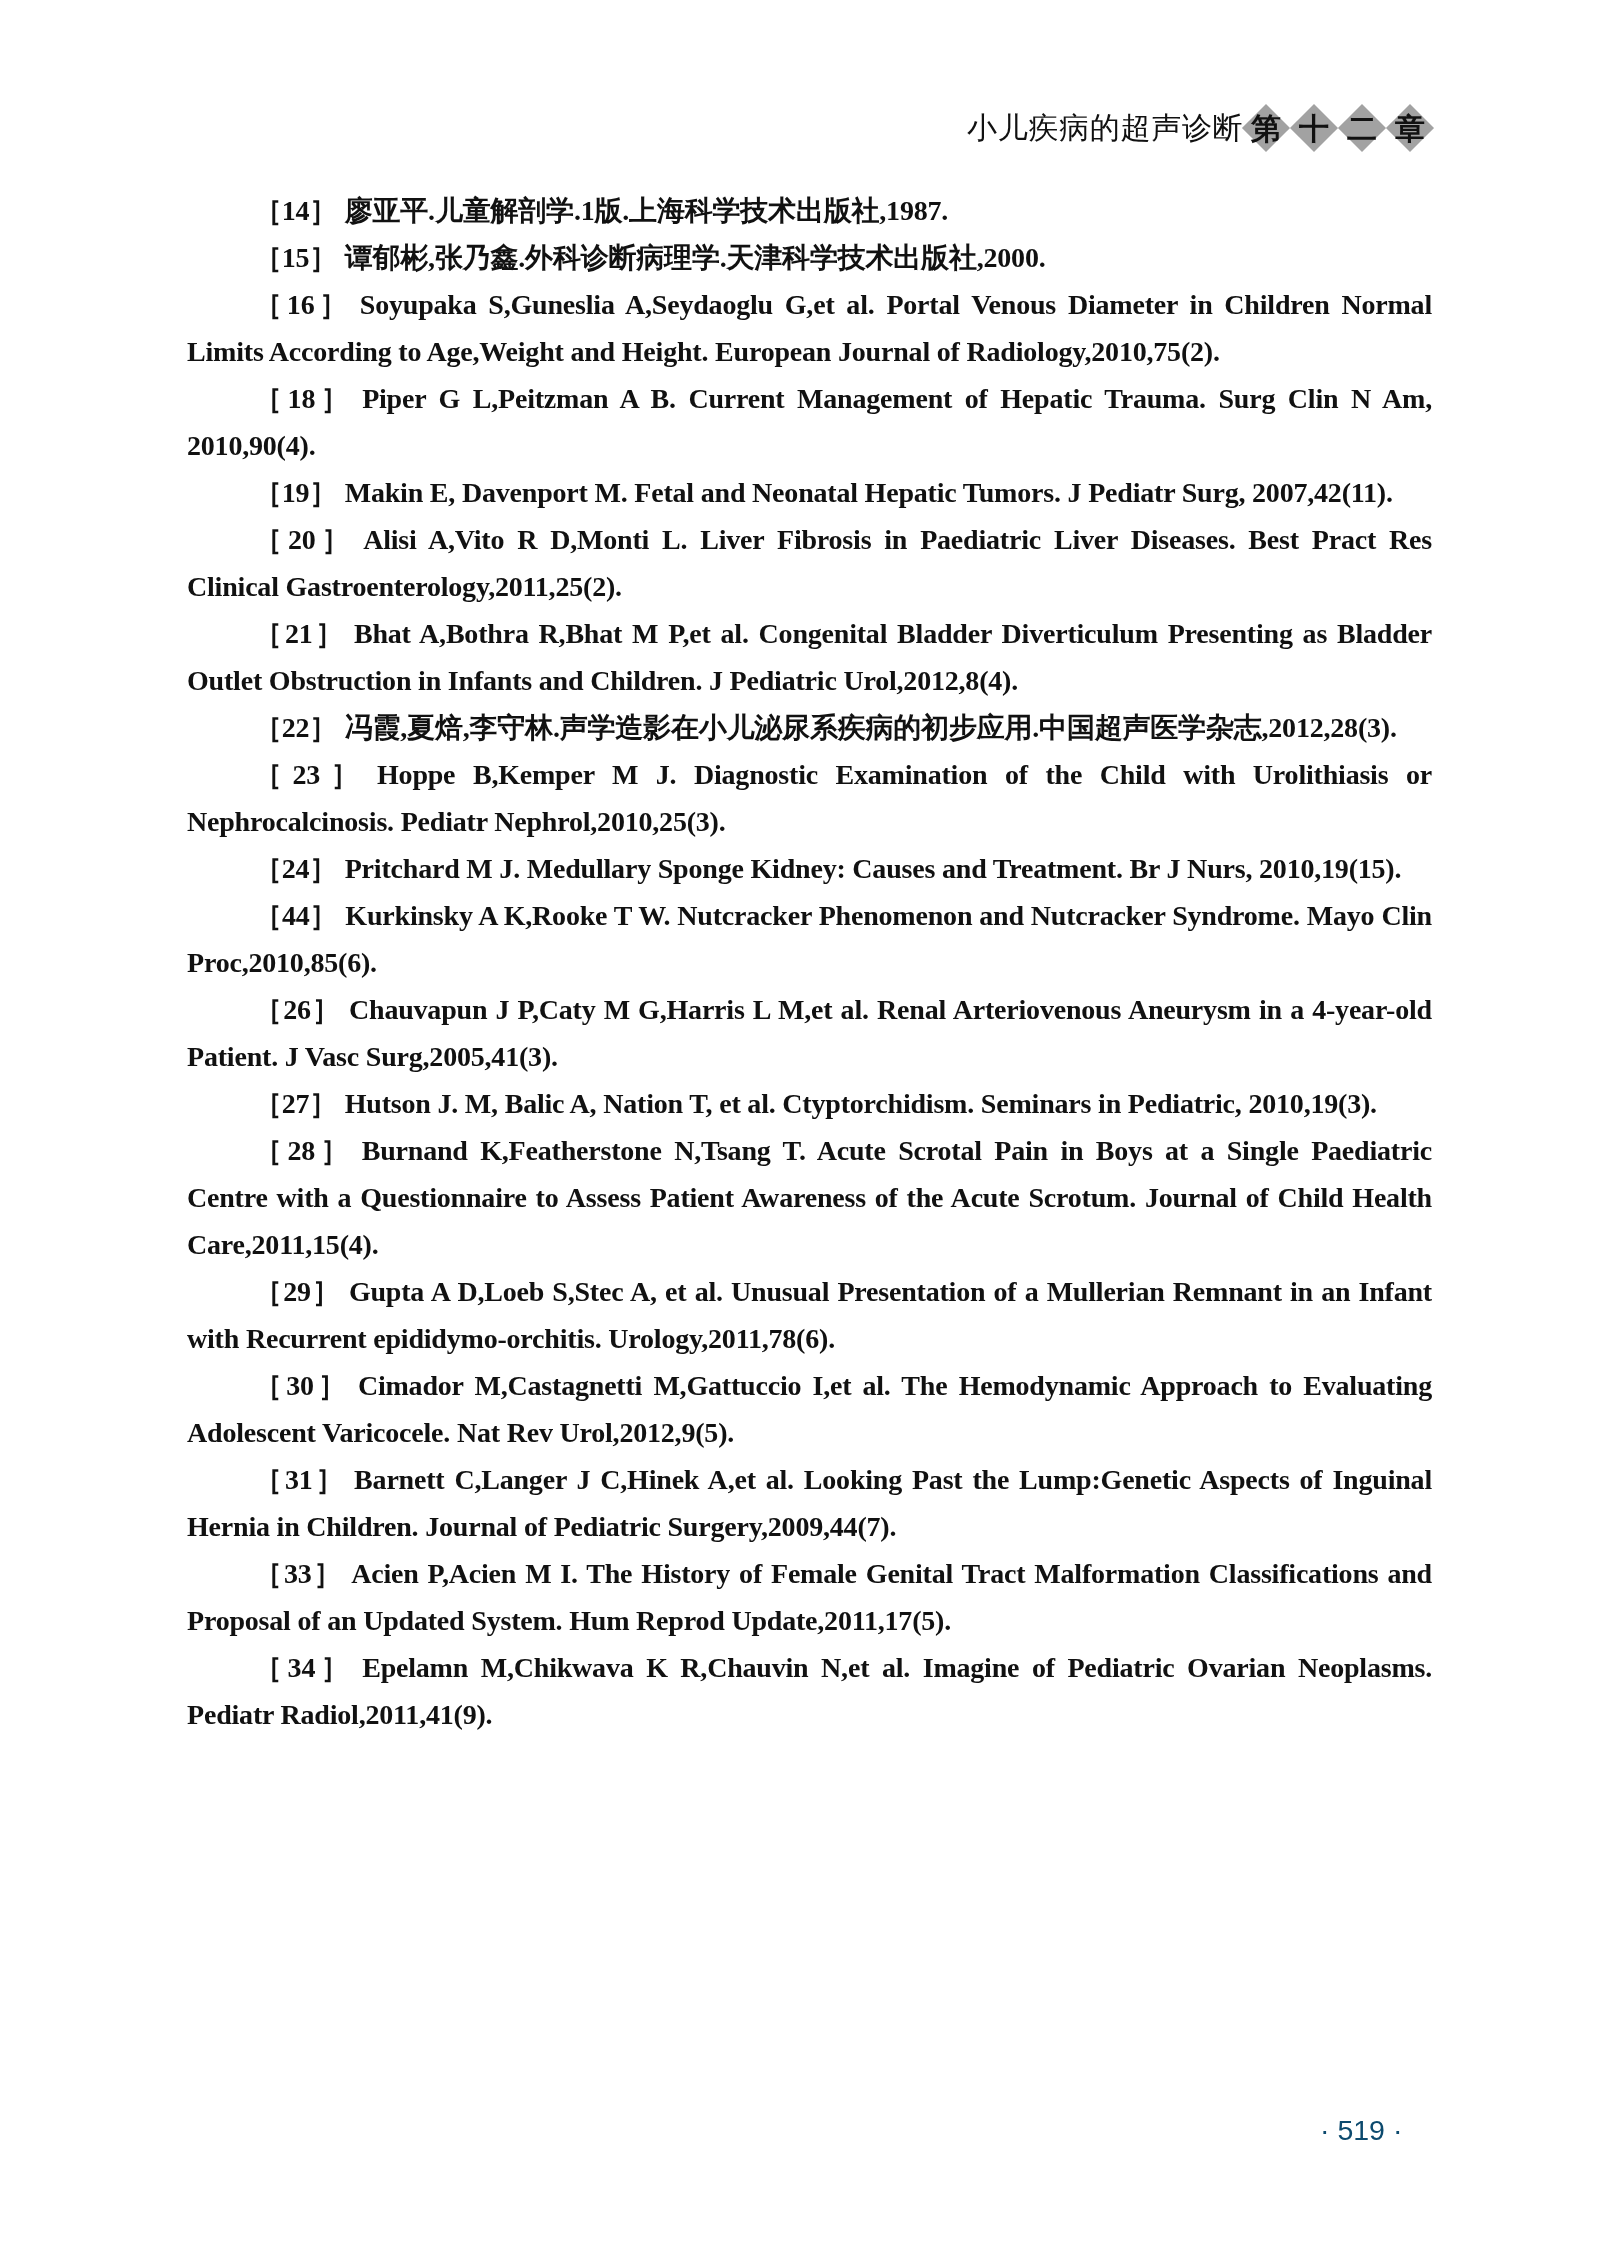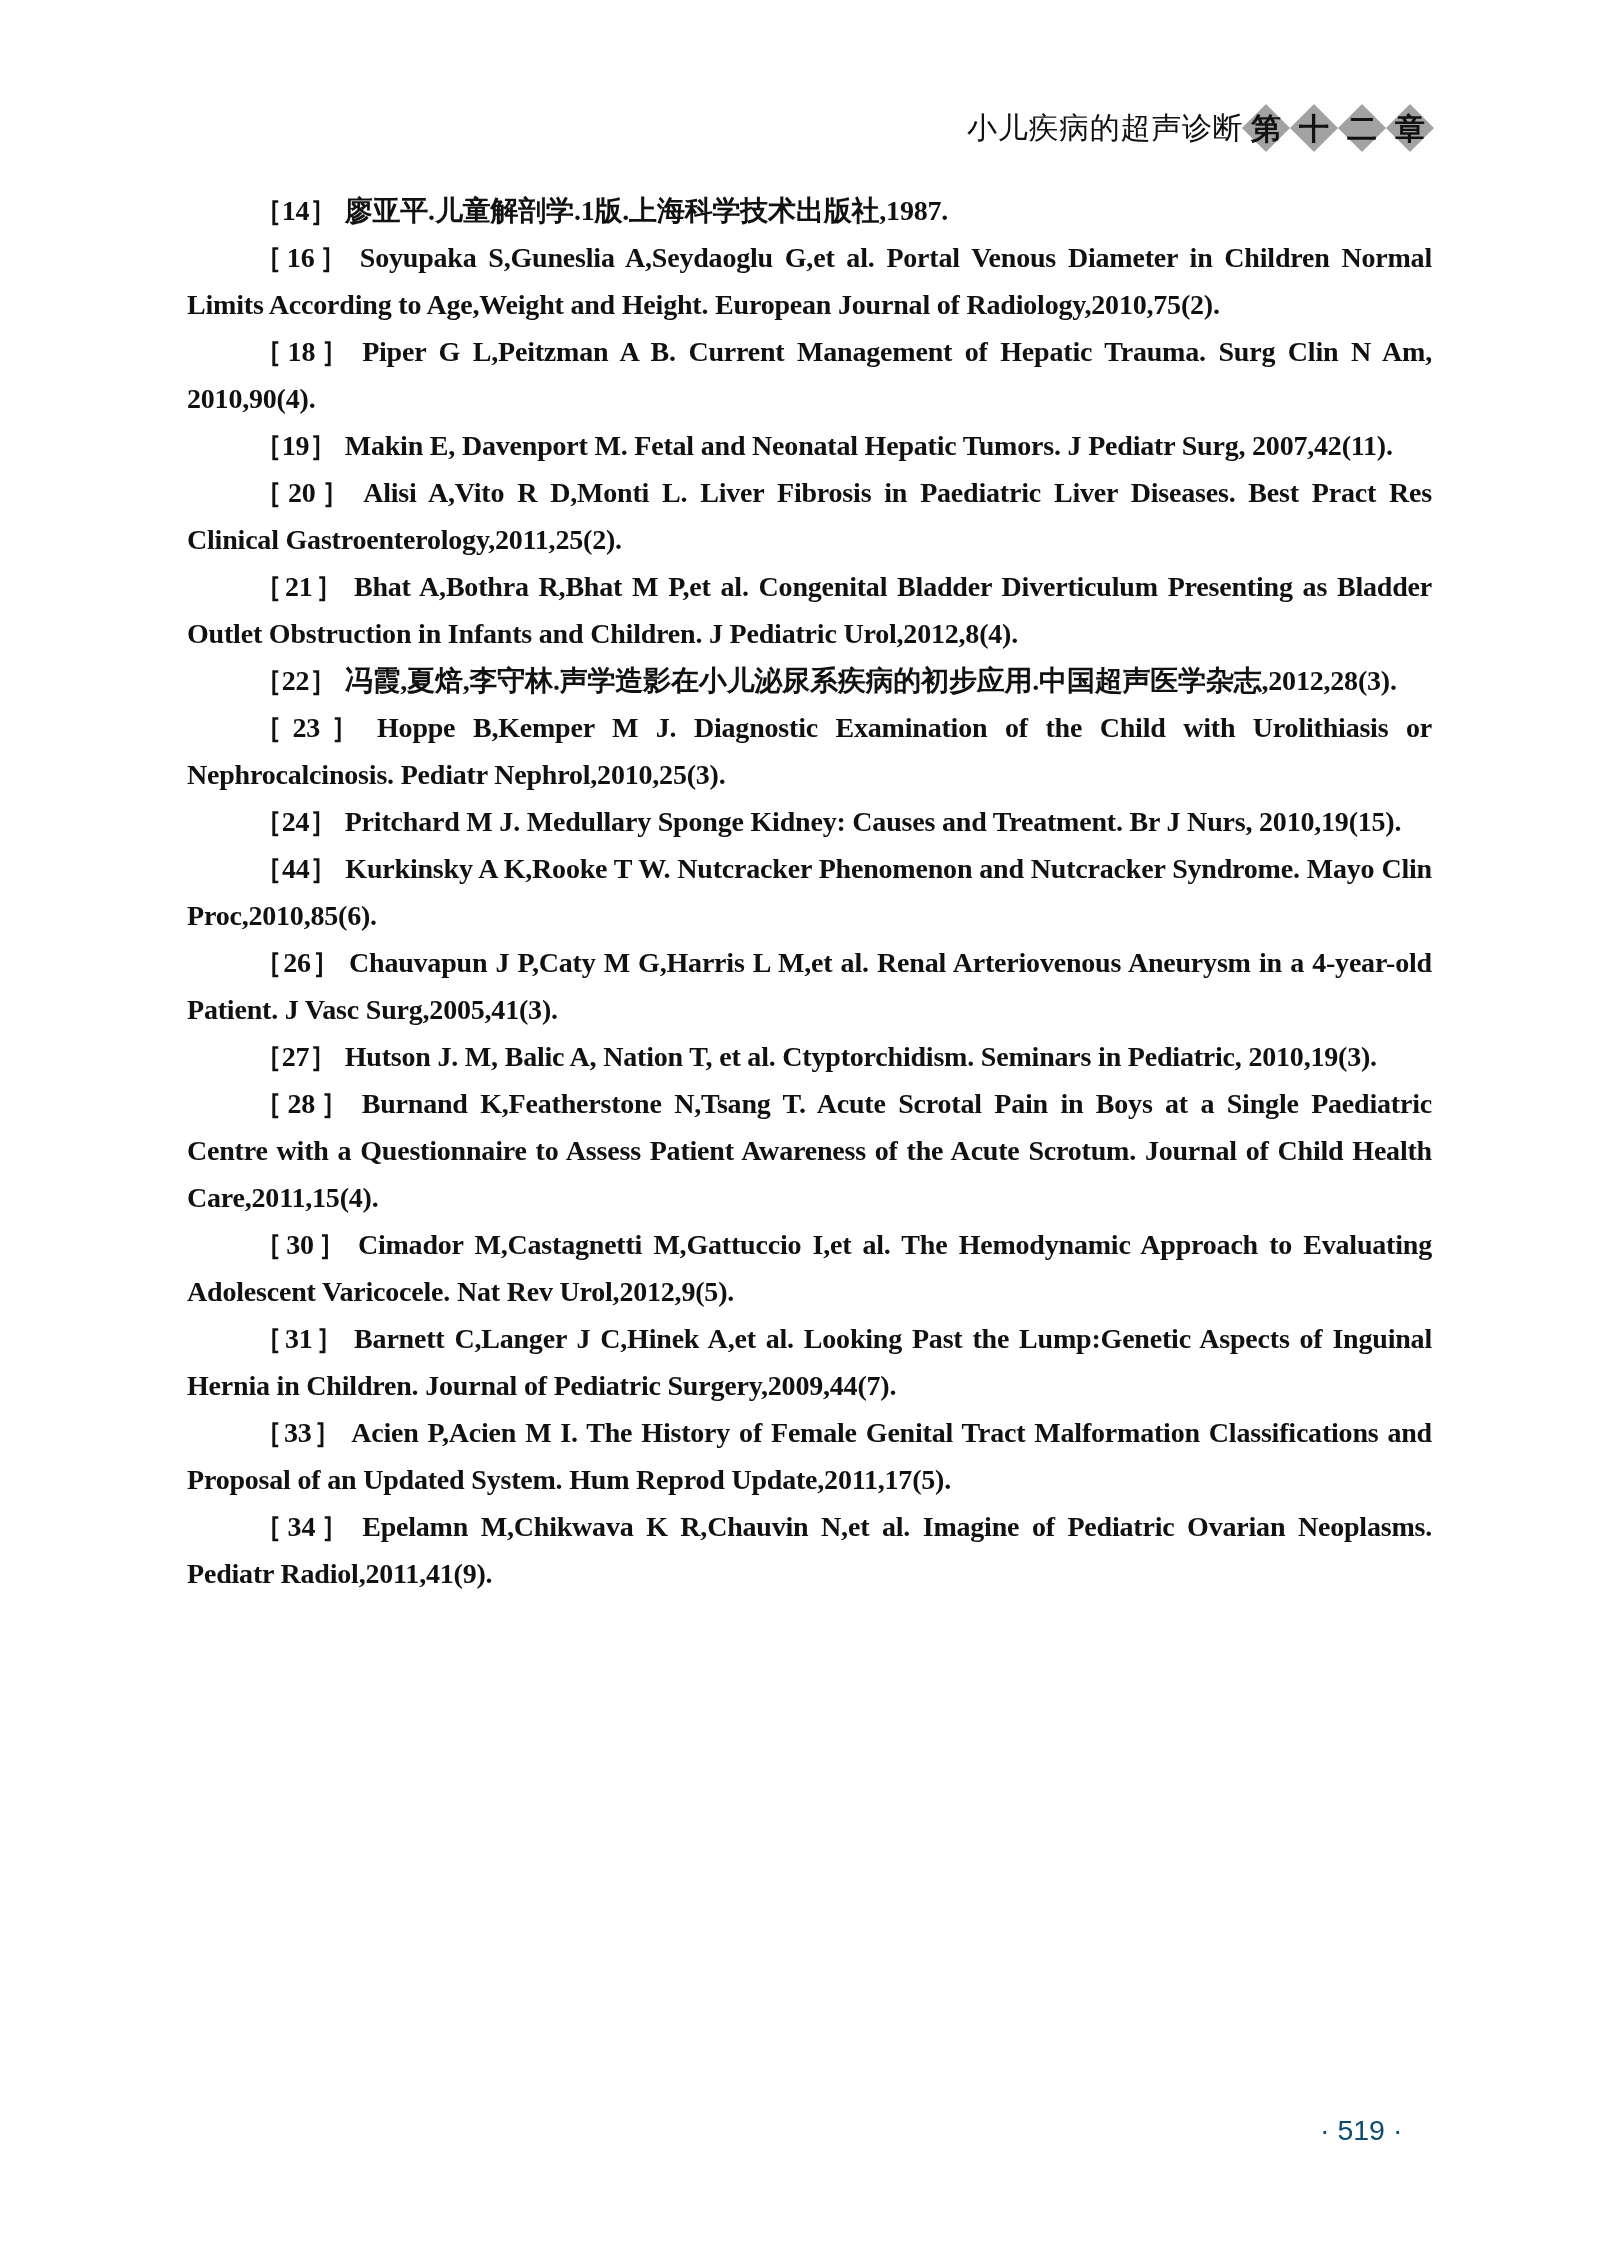--- a/index.html
+++ b/index.html
@@ -35,32 +35,34 @@
   <div class="diamond">
       <span>二</span>
     </div>
   <div class="diamond">
       <span>章</span>
     </div>
 </div>
 
 <div class="refs">
   <p class="ref"><span class="num">［14］</span><span>廖亚平.儿童解剖学.1版.上海科学技术出版社,1987.</span></p>
+  <p class="ref"><span class="num">［15］</span><span>谭郁彬,张乃鑫.外科诊断病理学.天津科学技术出版社,2000.</span></p>
   <p class="ref"><span class="num">［16］</span><span>Soyupaka S,Guneslia A,Seydaoglu G,et al. Portal Venous Diameter in Children Normal Limits According to Age,Weight and Height. European Journal of Radiology,2010,75(2).</span></p>
   <p class="ref"><span class="num">［18］</span><span>Piper G L,Peitzman A B. Current Management of Hepatic Trauma. Surg Clin N Am, 2010,90(4).</span></p>
   <p class="ref"><span class="num">［19］</span><span>Makin E, Davenport M. Fetal and Neonatal Hepatic Tumors. J Pediatr Surg, 2007,42(11).</span></p>
   <p class="ref"><span class="num">［20］</span><span>Alisi A,Vito R D,Monti L. Liver Fibrosis in Paediatric Liver Diseases. Best Pract Res Clinical Gastroenterology,2011,25(2).</span></p>
   <p class="ref"><span class="num">［21］</span><span>Bhat A,Bothra R,Bhat M P,et al. Congenital Bladder Diverticulum Presenting as Bladder Outlet Obstruction in Infants and Children. J Pediatric Urol,2012,8(4).</span></p>
   <p class="ref"><span class="num">［22］</span><span>冯霞,夏焙,李守林.声学造影在小儿泌尿系疾病的初步应用.中国超声医学杂志,2012,28(3).</span></p>
   <p class="ref"><span class="num">［23］</span><span>Hoppe B,Kemper M J. Diagnostic Examination of the Child with Urolithiasis or Nephrocalcinosis. Pediatr Nephrol,2010,25(3).</span></p>
   <p class="ref"><span class="num">［24］</span><span>Pritchard M J. Medullary Sponge Kidney: Causes and Treatment. Br J Nurs, 2010,19(15).</span></p>
   <p class="ref"><span class="num">［44］</span><span>Kurkinsky A K,Rooke T W. Nutcracker Phenomenon and Nutcracker Syndrome. Mayo Clin Proc,2010,85(6).</span></p>
   <p class="ref"><span class="num">［26］</span><span>Chauvapun J P,Caty M G,Harris L M,et al. Renal Arteriovenous Aneurysm in a 4-year-old Patient. J Vasc Surg,2005,41(3).</span></p>
   <p class="ref"><span class="num">［27］</span><span>Hutson J. M, Balic A, Nation T, et al. Ctyptorchidism. Seminars in Pediatric, 2010,19(3).</span></p>
   <p class="ref"><span class="num">［28］</span><span>Burnand K,Featherstone N,Tsang T. Acute Scrotal Pain in Boys at a Single Paediatric Centre with a Questionnaire to Assess Patient Awareness of the Acute Scrotum. Journal of Child Health Care,2011,15(4).</span></p>
+  <p class="ref"><span class="num">［29］</span><span>Gupta A D,Loeb S,Stec A, et al. Unusual Presentation of a Mullerian Remnant in an Infant with Recurrent epididymo-orchitis. Urology,2011,78(6).</span></p>
   <p class="ref"><span class="num">［30］</span><span>Cimador M,Castagnetti M,Gattuccio I,et al. The Hemodynamic Approach to Evaluating Adolescent Varicocele. Nat Rev Urol,2012,9(5).</span></p>
   <p class="ref"><span class="num">［31］</span><span>Barnett C,Langer J C,Hinek A,et al. Looking Past the Lump:Genetic Aspects of Inguinal Hernia in Children. Journal of Pediatric Surgery,2009,44(7).</span></p>
   <p class="ref"><span class="num">［33］</span><span>Acien P,Acien M I. The History of Female Genital Tract Malformation Classifications and Proposal of an Updated System. Hum Reprod Update,2011,17(5).</span></p>
   <p class="ref"><span class="num">［34］</span><span>Epelamn M,Chikwava K R,Chauvin N,et al. Imagine of Pediatric Ovarian Neoplasms. Pediatr Radiol,2011,41(9).</span></p>
 </div>
 
 <div class="page-number">· 519 ·</div>
 
 
 </body></html>

